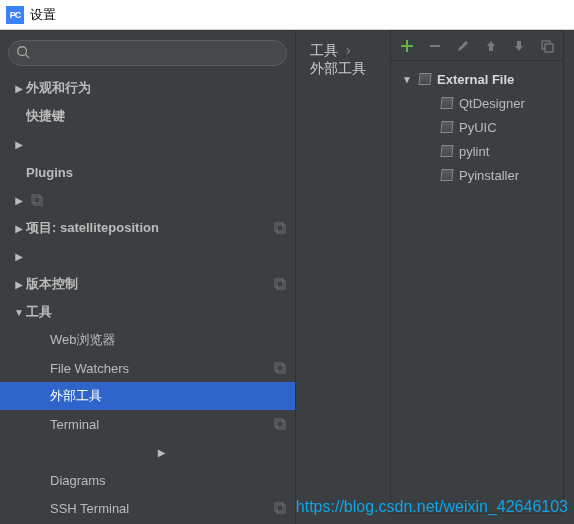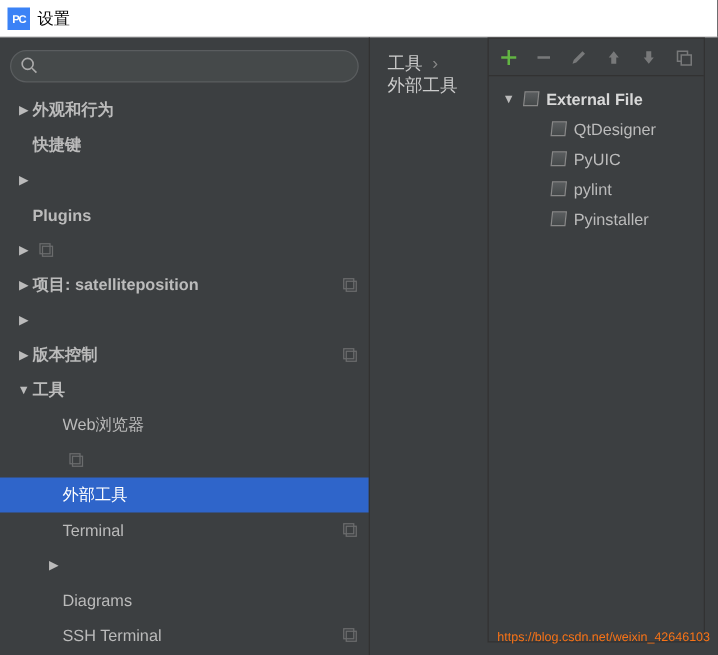--- a/index.html
+++ b/index.html
@@ -96,21 +96,21 @@
     white-space: nowrap;
     overflow: hidden;
   }
   .tree-row.bold .label { font-weight: bold; }
   .tree-row .proj-icon {
     width: 14px; height: 14px;
     opacity: 0.5;
     margin-left: 4px;
   }
   .lv0 { padding-left: 12px; }
-  .lv1 { padding-left: 36px; }
+  .lv1 { padding-left: 36px; justify-content: center; }
 
   .right-panel {
     flex: 1;
     background: #3c3f41;
     display: flex;
     flex-direction: row;
   }
   .breadcrumb {
     padding: 12px 14px 10px 14px;
     font-size: 14px;
@@ -157,22 +157,22 @@
     width: 12px; height: 12px;
     border: 1px solid #888;
     background: linear-gradient(#5a5d5f,#45494a);
     transform: skewX(-6deg);
   }
   .tool-row.bold { font-weight: bold; color: #d8d8d8; }
   .watermark {
     position: absolute;
     right: 6px;
     bottom: 8px;
-    color: #f97316;
-    font-size: 10px;
+    color: #0ea5e9;
+    font-size: 16px;
     font-family: Arial, sans-serif;
     pointer-events: none;
   }
 </style>
 </head>
 <body>
 
 <div class="titlebar">
   <div class="app-icon">PC</div>
   <span>设置</span>
@@ -234,20 +234,21 @@
         <div class="tree-row lv0 bold">
           <span class="arrow">▼</span>
           <span class="label">工具</span>
         </div>
         <div class="tree-row lv1">
           <span class="arrow"></span>
           <span class="label">Web浏览器</span>
         </div>
         <div class="tree-row lv1">
           <span class="arrow"></span>
+          <span class="label">File Watchers</span>
           <svg viewBox="0 0 14 14" class="proj-icon">
             <rect x="2" y="2" width="8" height="8" fill="none" stroke="#999"></rect>
             <rect x="4" y="4" width="8" height="8" fill="none" stroke="#999"></rect>
           </svg>
         </div>
         <div class="tree-row lv1 selected">
           <span class="arrow"></span>
           <span class="label">外部工具</span>
         </div>
         <div class="tree-row lv1">

